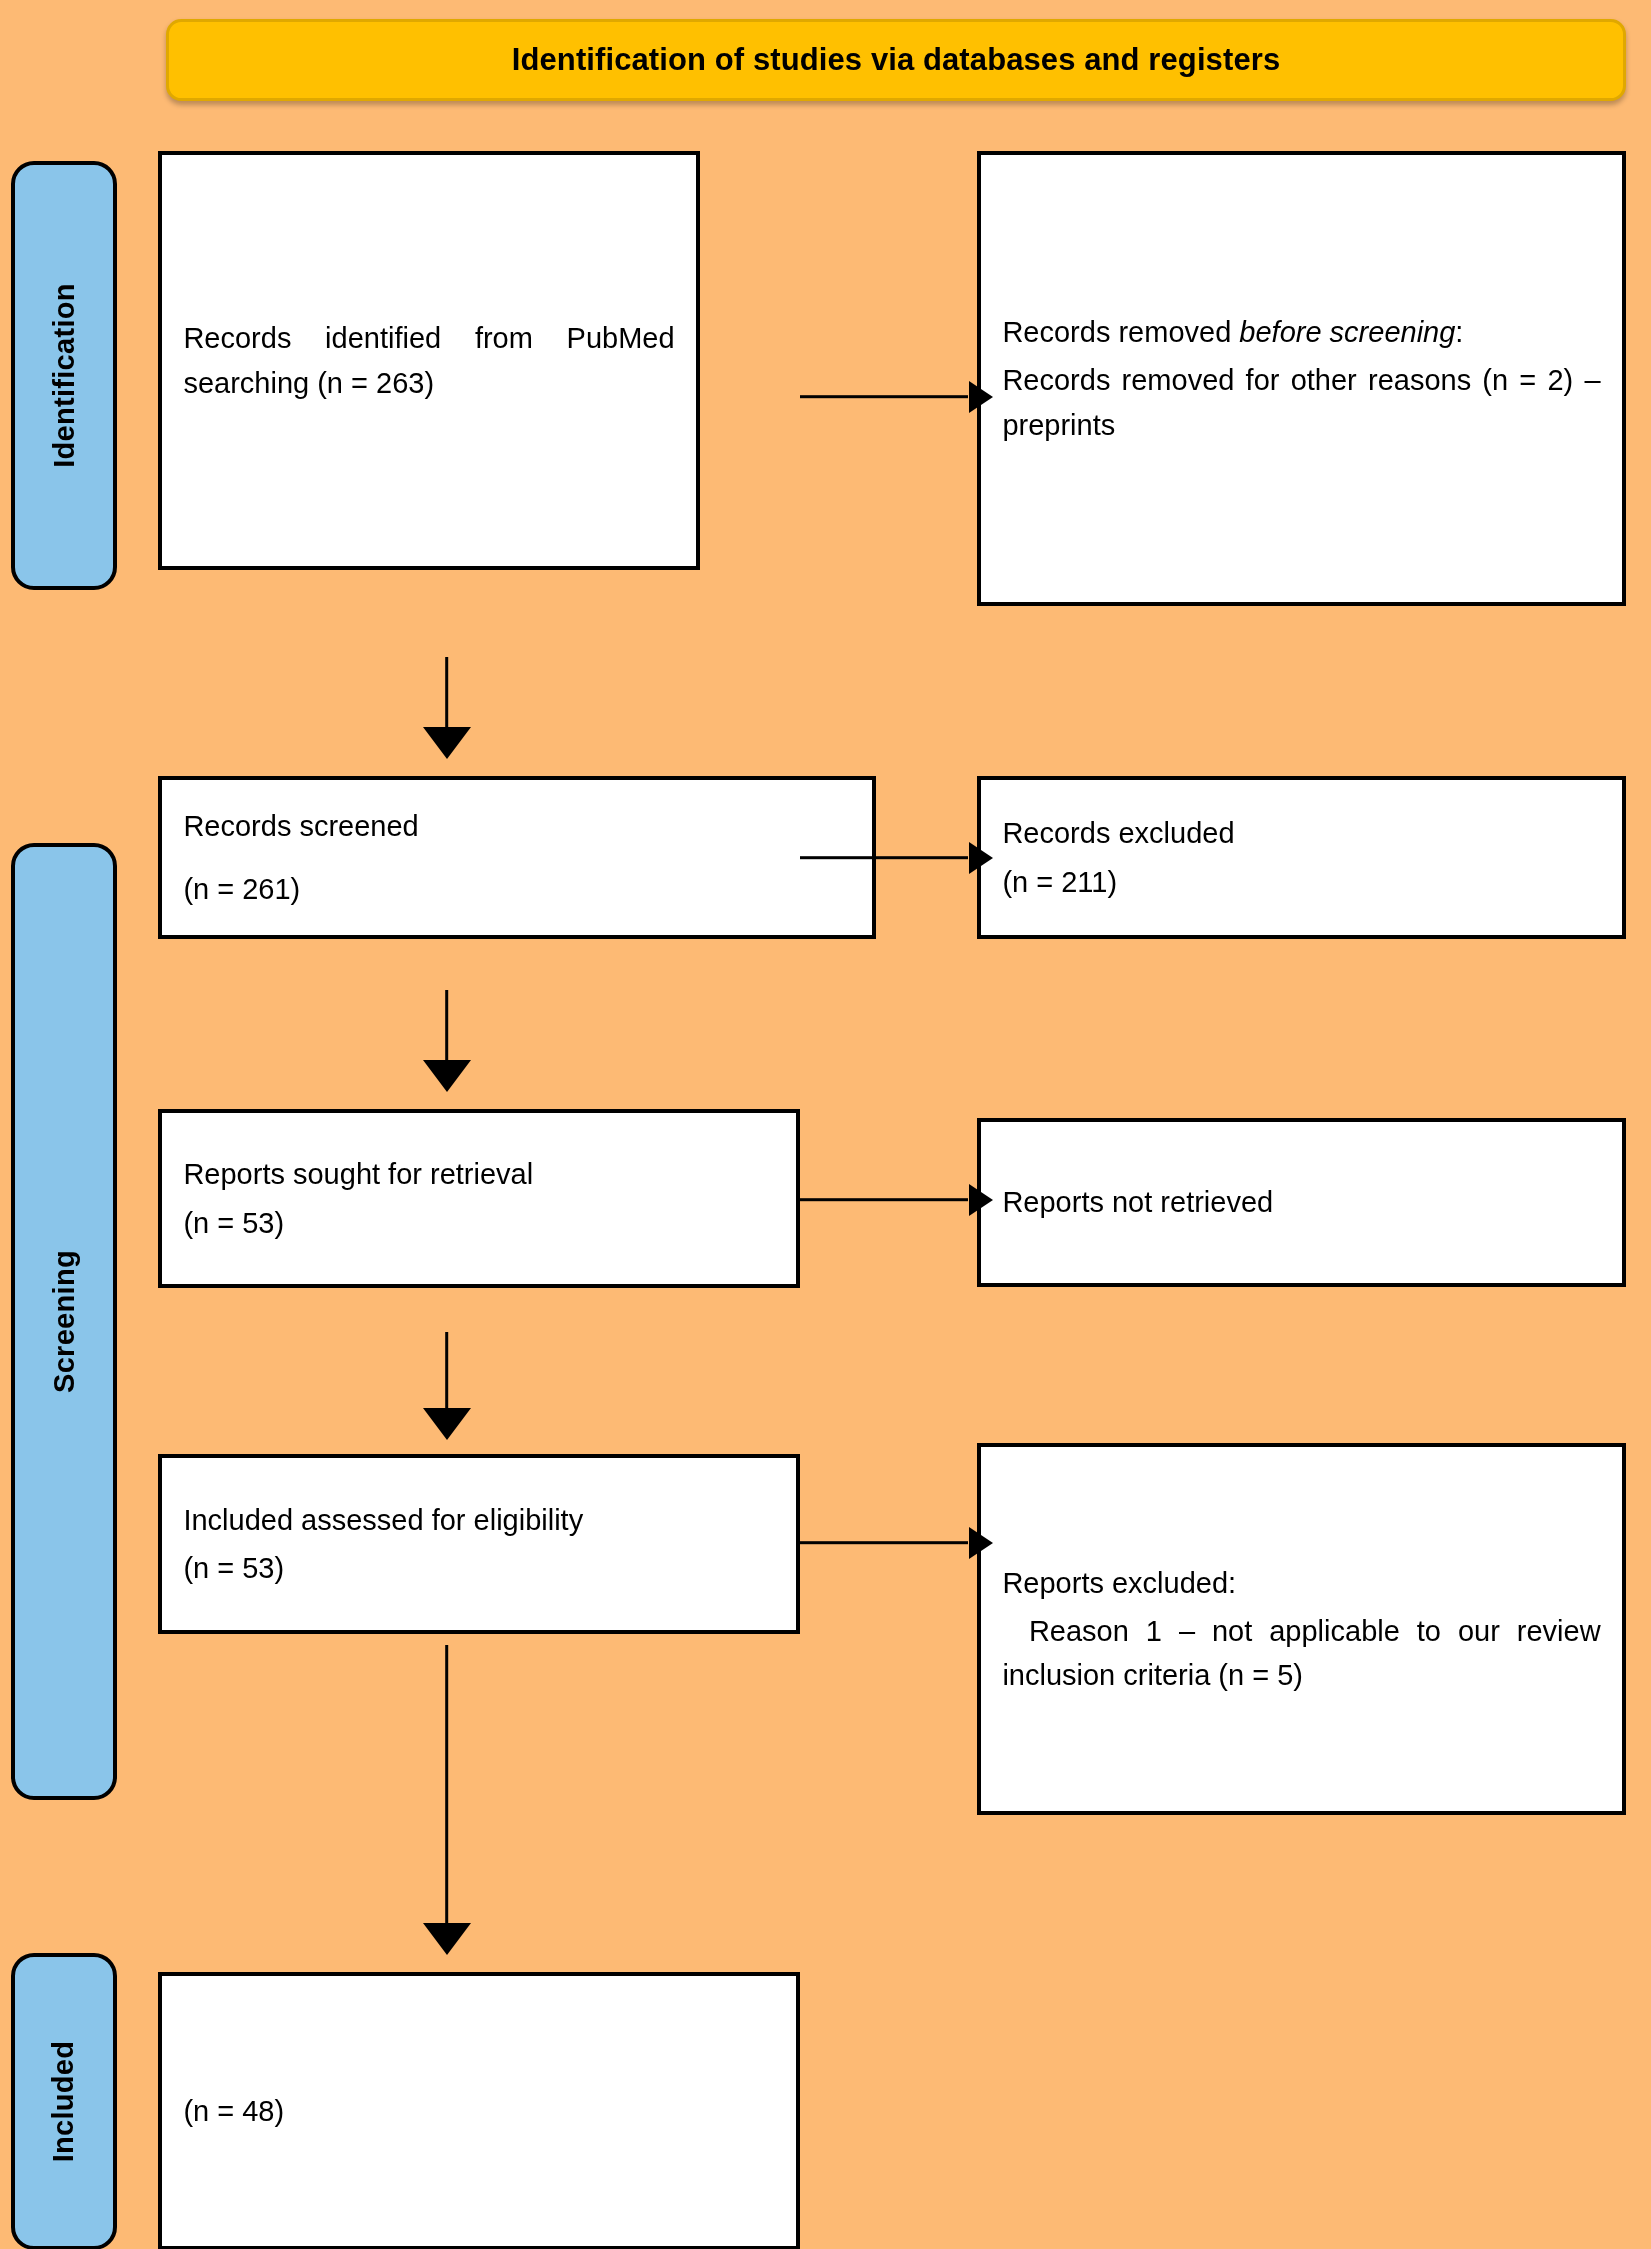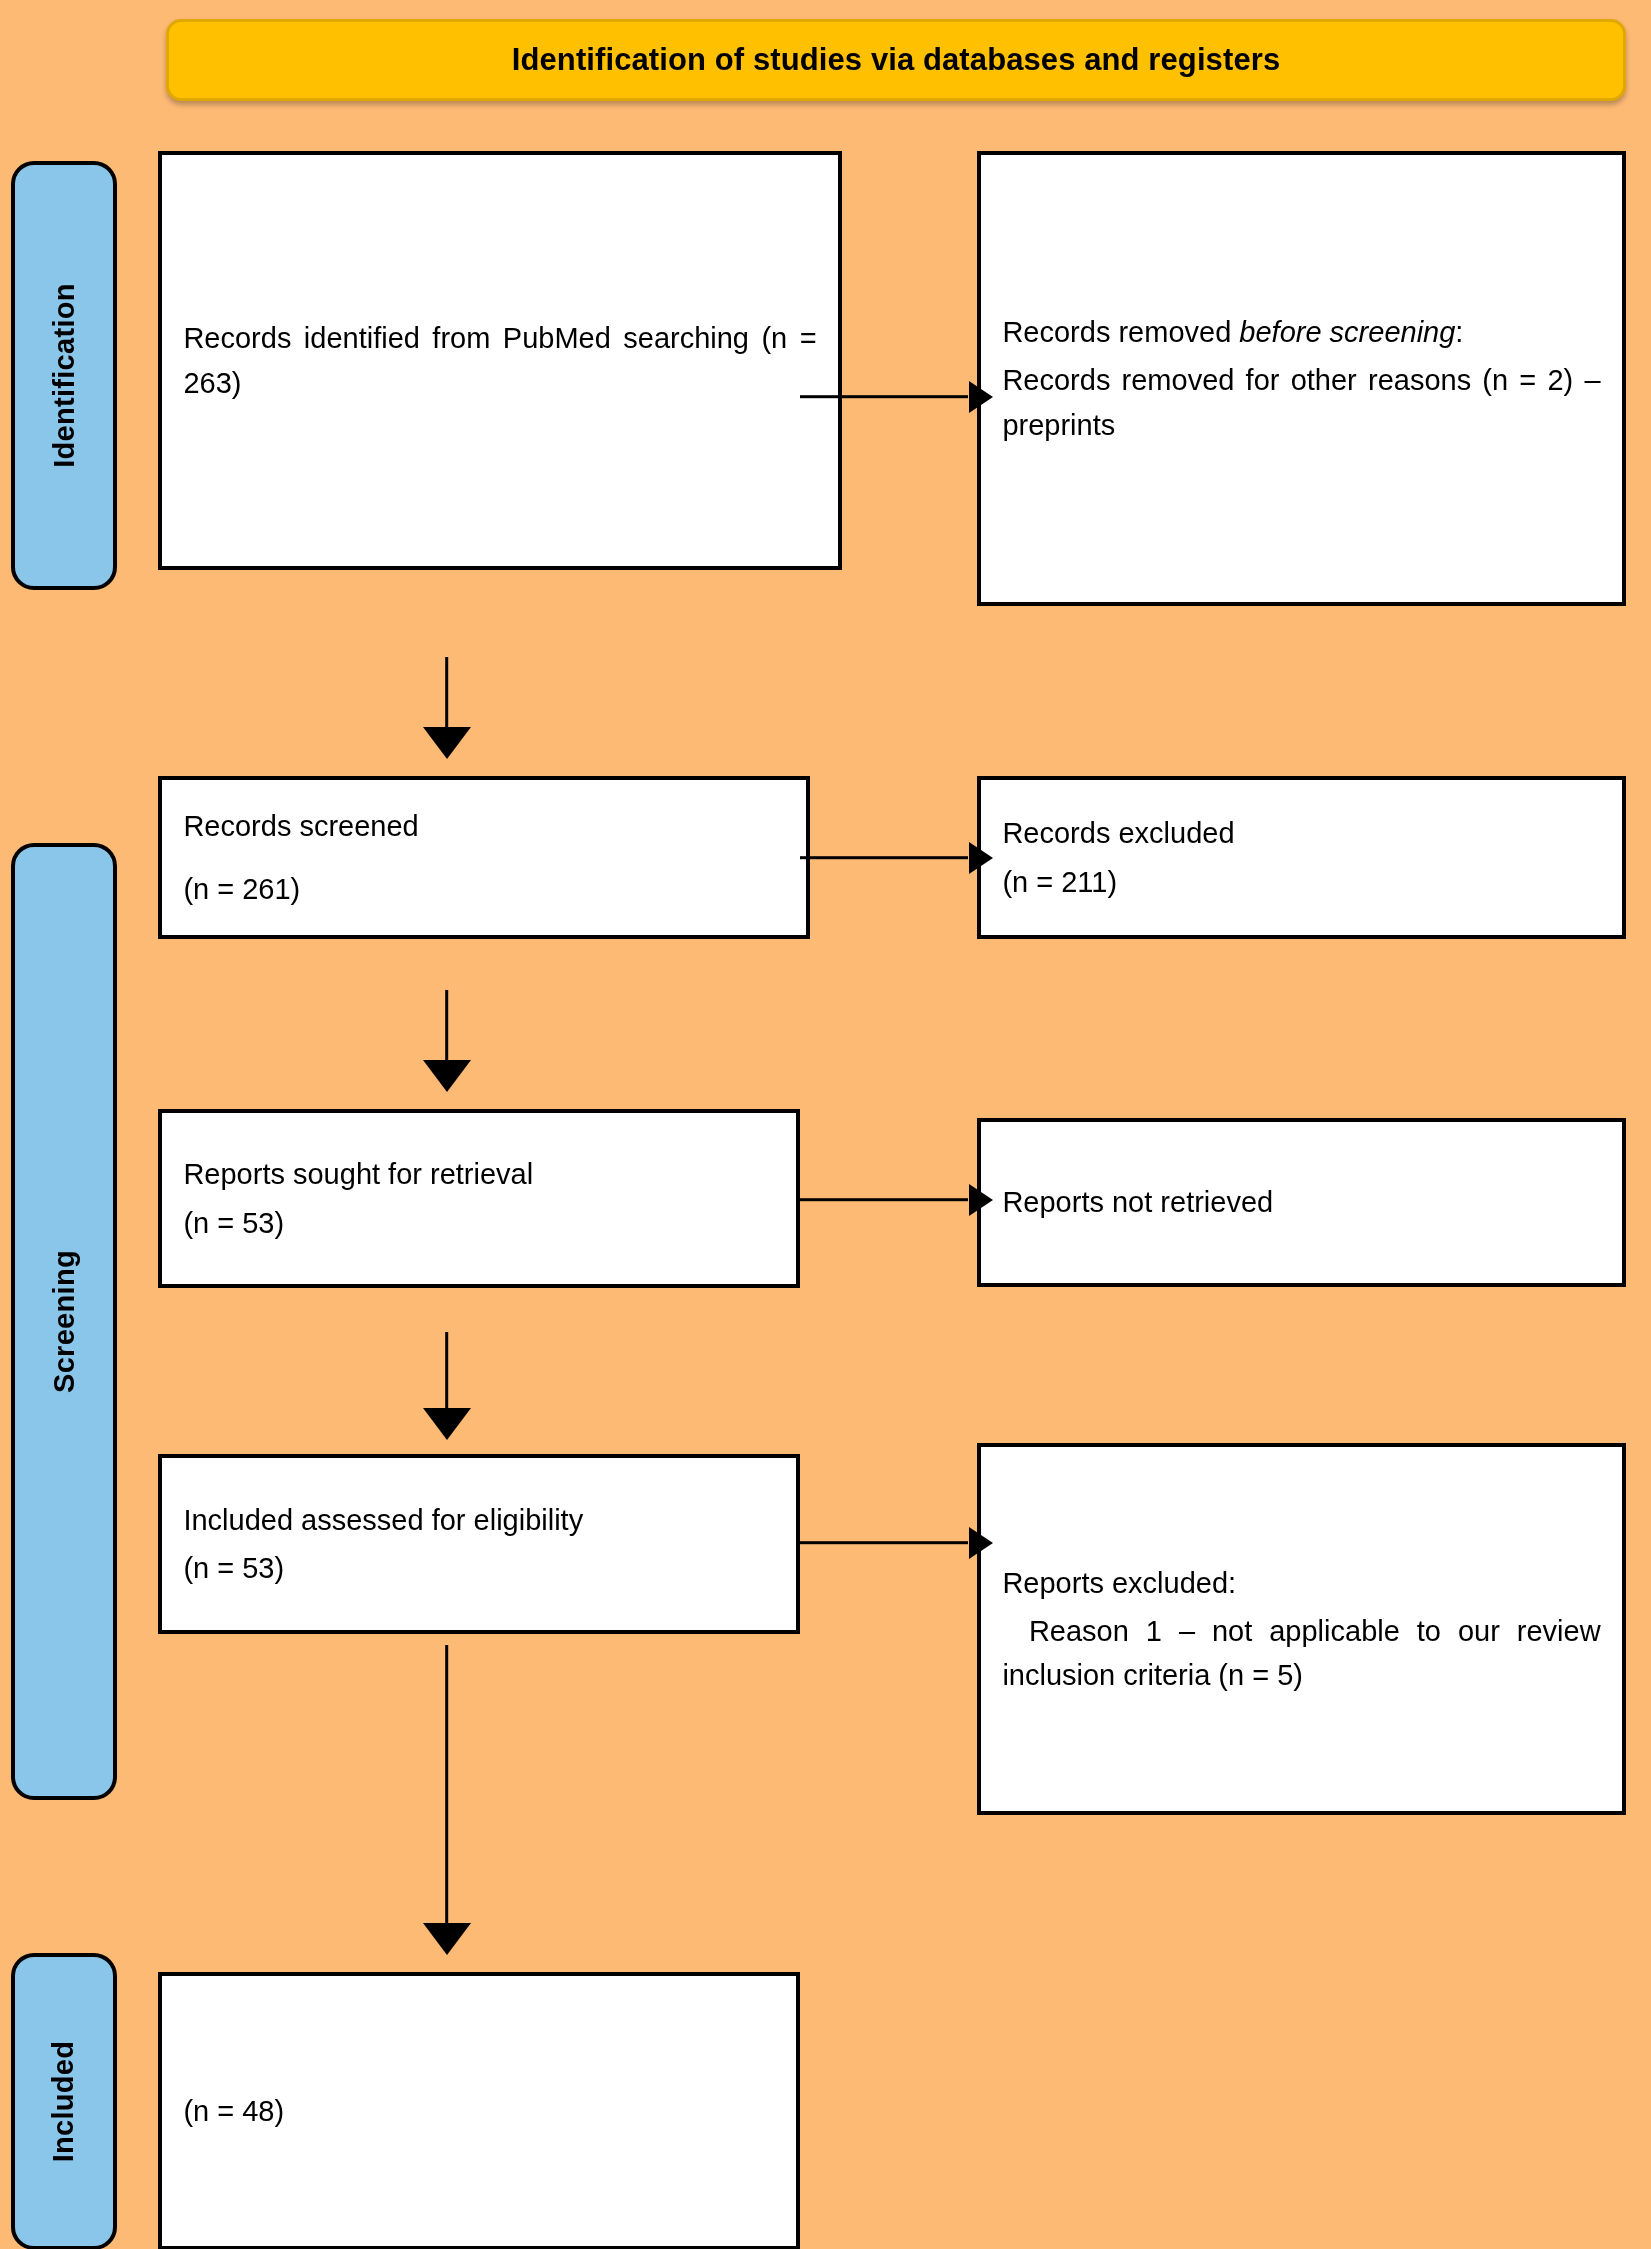--- a/index.html
+++ b/index.html
@@ -87,23 +87,23 @@
     line-height: 1.52;
     color: #000000;
   }
   .flow-box p + p { margin-top: 4px; }
 
   .txt-justify { text-align: justify; text-align-last: left; }
   .txt-left    { text-align: left; }
   .indent-1    { text-indent: 26.5px; }
 
   
-  #box-identified   { left: 158px;  top: 151px;  width: 684px; height: 419px; }
+  #box-identified   { left: 158px;  top: 151px;  width: 542px; height: 419px; }
   #box-removed      { left: 977px; top: 151px;  width: 649px; height: 455px; }
-  #box-screened     { left: 158px;  top: 776px; width: 652px; height: 163px; gap: 15px; }
+  #box-screened     { left: 158px;  top: 776px; width: 718px; height: 163px; gap: 15px; }
   #box-excluded     { left: 977px; top: 776px; width: 649px; height: 163px; }
   #box-sought       { left: 158px;  top: 1109px; width: 642px; height: 179px; }
   #box-notretrieved { left: 977px; top: 1118px; width: 649px; height: 169px; }
   #box-assessed     { left: 158px;  top: 1454px; width: 642px; height: 180px; }
   #box-repexcluded  { left: 977px; top: 1443px; width: 649px; height: 372px; }
   #box-included     { left: 158px;  top: 1972px; width: 642px; height: 278px; }
 
   
   .arrow-h, .arrow-v {
     position: absolute;

